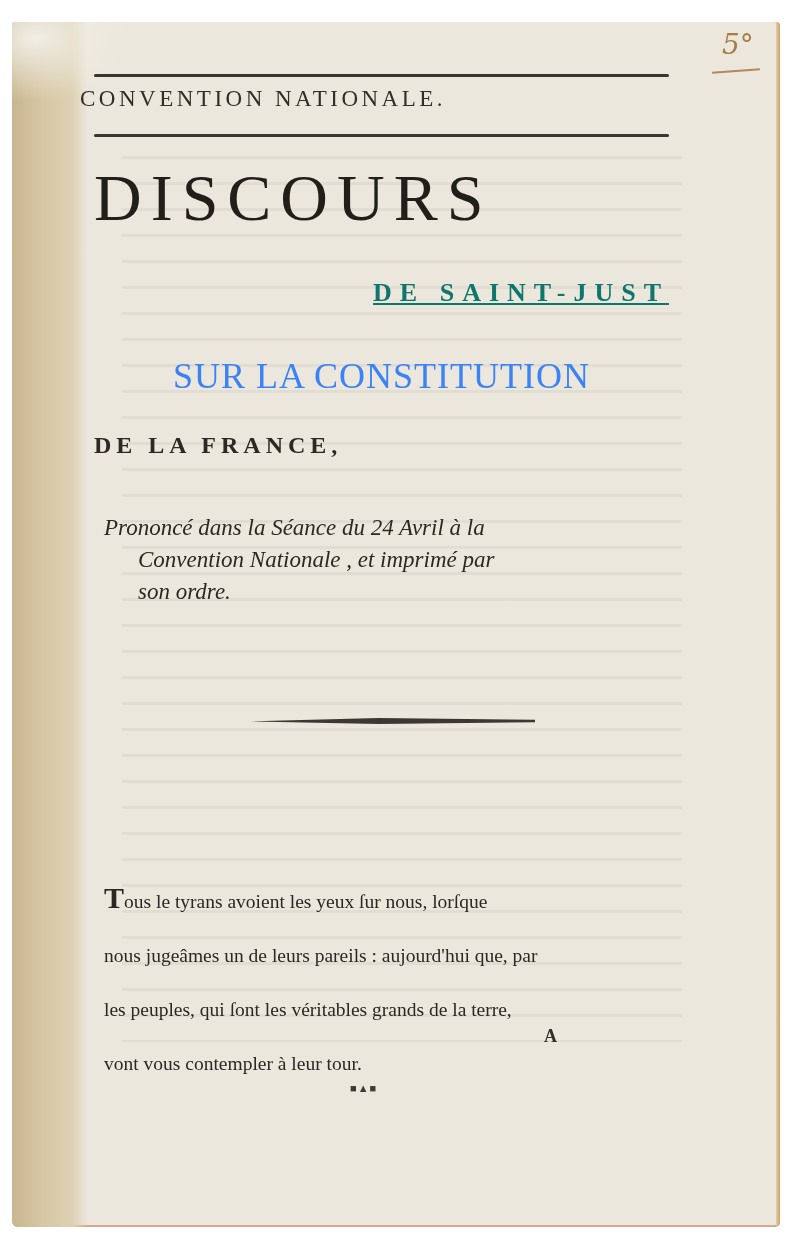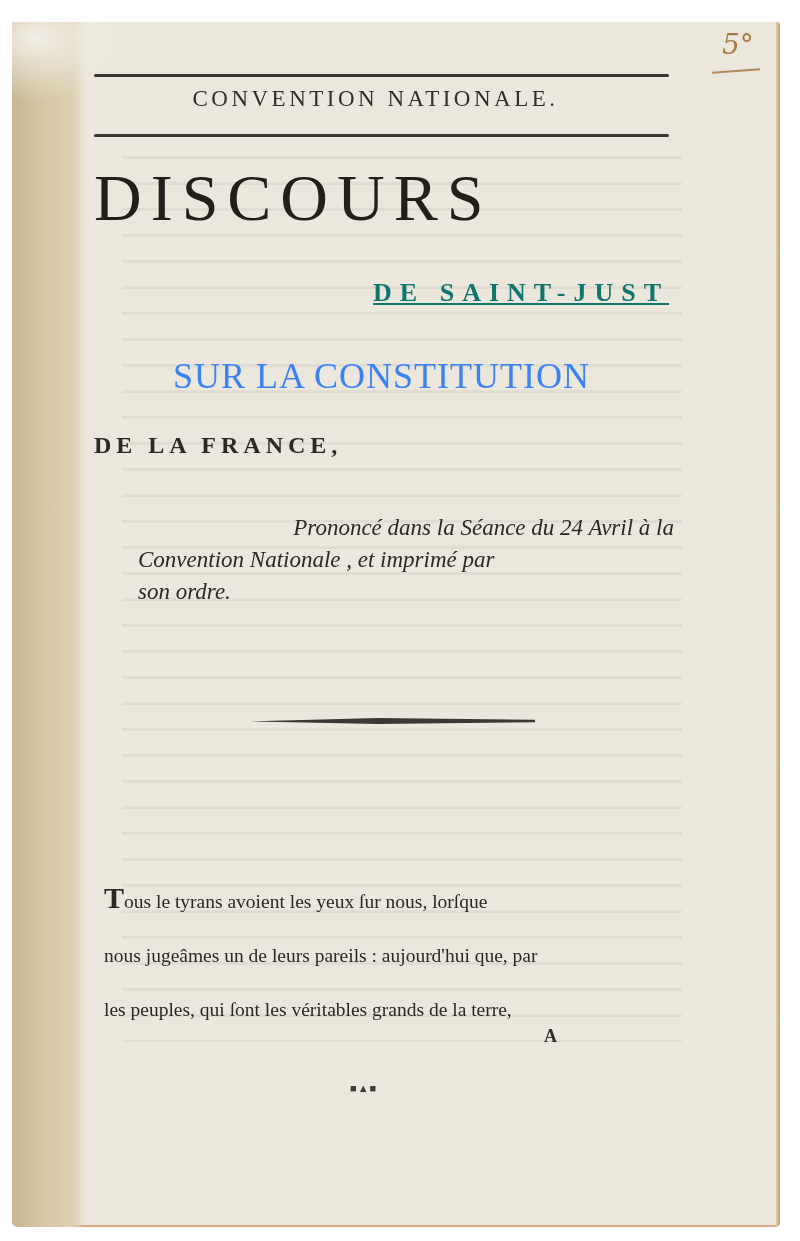--- a/index.html
+++ b/index.html
@@ -30,21 +30,21 @@
     background: repeating-linear-gradient(180deg, transparent 0 14px, #5a554a 14px 17px, transparent 17px 26px);
   }
 
   .doc { position: absolute; left: 0; top: 0; width: 100%; height: 100%; color: #2b2723; font-family: "Liberation Serif", "DejaVu Serif", serif; }
 
   .rule { position: absolute; left: 94px; width: 575px; height: 3px; background: #3a352e; border-radius: 2px; }
   .rule.r1 { top: 74px; }
   .rule.r2 { top: 134px; }
 
   .header-line {
-    position: absolute; left: 88px; width: 575px; top: 86px; text-align: center;
+    position: absolute; left: 80px; width: 575px; top: 86px; 
     font-size: 23px; letter-spacing: 3.5px; color: #312d28;
   }
   .title {
     position: absolute; left: 94px; width: 575px; top: 160px; text-align: left;
     font-size: 66px; letter-spacing: 9px; color: #221f1b;
   }
   .subtitle1 {
     position: absolute; left: 94px; width: 575px; top: 278px; text-align: right;
     font-size: 26px; letter-spacing: 8px; font-weight: bold; color: #0f766e; text-decoration: underline;
   }
@@ -53,21 +53,21 @@
     font-size: 36px; letter-spacing: 1px; color: #3b82f6;
   }
   .subtitle3 {
     position: absolute; left: 94px; width: 575px; top: 432px; text-align: left;
     font-size: 24px; letter-spacing: 5px; font-weight: bold; color: #2c2824;
   }
   .italic-block {
     position: absolute; left: 104px; width: 570px; top: 512px;
     font-size: 23px; font-style: italic; line-height: 32px; color: #2c2824;
   }
-  .italic-block .l1 { display: block; text-align: right; }
+  .italic-block .l1 { display: block; }
   .italic-block .l2, .italic-block .l3 { display: block; padding-left: 34px; }
 
   .ornament {
     position: absolute; left: 250px; top: 718px; width: 285px; height: 6px;
     background: #3b3732;
     clip-path: polygon(0 55%, 45% 0, 100% 30%, 100% 70%, 45% 100%);
   }
 
   .body-text {
     position: absolute; left: 104px; width: 570px; top: 860px;
@@ -118,17 +118,18 @@
     <span class="l2">Convention Nationale , et imprimé par</span>
     <span class="l3">son ordre.</span>
   </div>
 
   <div class="ornament"></div>
 
   <div class="body-text">
     <span class="line"><span class="dropcap">T</span><span>ous le tyrans avoient les yeux ſur nous, lorſque</span></span>
     <span class="line">nous jugeâmes un de leurs pareils : aujourd'hui que, par</span>
     <span class="line">les peuples, qui ſont les véritables grands de la terre,</span>
+    <span class="line">vont vous contempler à leur tour.</span>
   </div>
 
   <div class="signature">A</div>
   <div class="printer-mark">■▲■</div>
 </div>
 
 </body></html>

